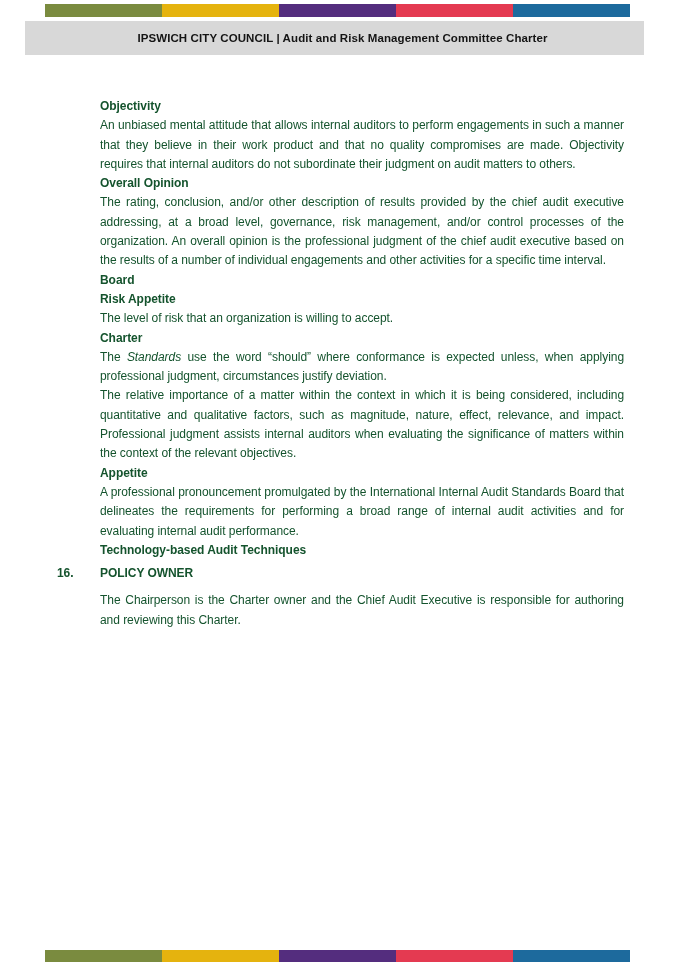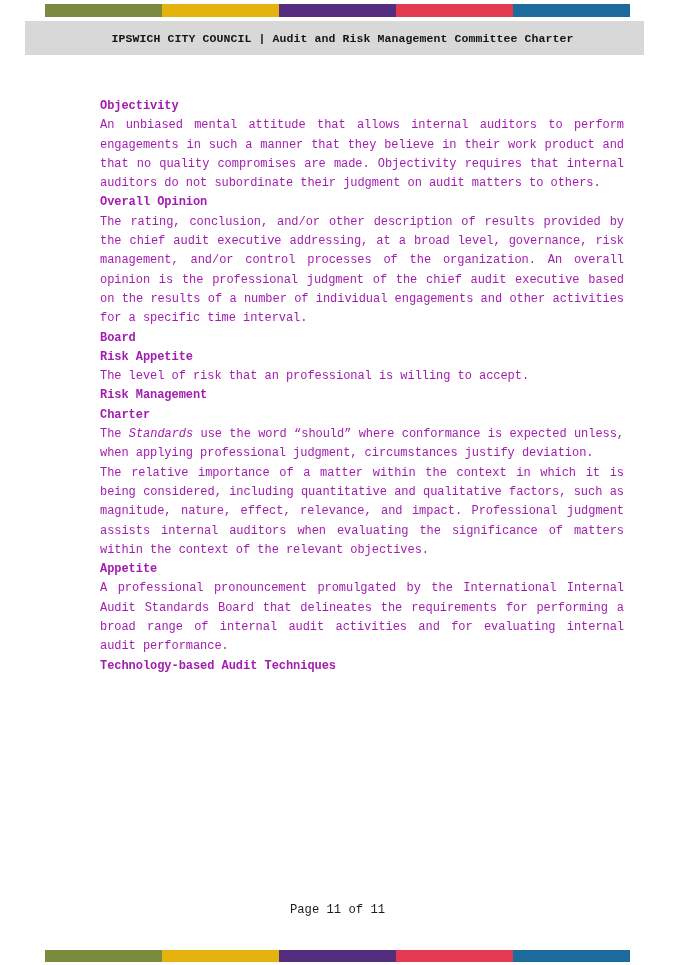--- a/index.html
+++ b/index.html
@@ -1,21 +1,21 @@
 <!DOCTYPE html>
 <html><head>
 <meta charset="utf-8">
 <style>
   html, body { margin: 0; padding: 0; background: #ffffff; }
   .page {
     position: relative;
     width: 644px;
     height: 965px;
     background: #ffffff;
-    font-family: Liberation Mono, monospace;
+    font-family: Liberation Sans, sans-serif;
     overflow: hidden;
   }
   .color-bar {
     position: absolute;
     left: 45px;
     width: 585px;
     display: flex;
   }
   .color-bar.top { top: 4px; height: 13px; }
   .color-bar.bottom { top: 950px; height: 12px; }
@@ -39,21 +39,21 @@
     white-space: nowrap;
   }
   .content {
     position: absolute;
     left: 100px;
     top: 97px;
     width: 524px;
     font-size: 12px;
     letter-spacing: -0.05px;
     line-height: 19.3px;
-    color: #a21caf;
+    color: #14532d;
   }
   .def-term { font-weight: bold; }
   .def-body {
     margin: 0;
     text-align: justify;
     text-align-last: left;
   }
   .policy { margin-top: 4px; }
   .policy-head { font-weight: bold; position: relative; }
   .policy-num { position: absolute; left: -43px; top: 0; }
@@ -100,25 +100,24 @@
     <div class="def-term">Overall Opinion</div>
     <p class="def-body"><span>The rating, conclusion, and/or other description of results provided by the chief audit executive addressing, at a broad level, governance, risk management, and/or control processes of the organization. An overall opinion is the professional judgment of the chief audit executive based on the results of a number of individual engagements and other activities for a specific time interval.</span></p>
   </div>
 
   <div class="def">
     <div class="def-term">Board</div>
   </div>
 
   <div class="def">
     <div class="def-term">Risk Appetite</div>
-    <p class="def-body"><span>The level of risk that an professional is willing to accept.</span></p>
+    <p class="def-body"><span>The level of risk that an organization is willing to accept.</span></p>
   </div>
 
   <div class="def">
-    <div class="def-term">Risk Management</div>
   </div>
 
   <div class="def">
     <div class="def-term">Charter</div>
     <p class="def-body"><span>The </span><i>Standards</i><span> use the word “should” where conformance is expected unless, when applying professional judgment, circumstances justify deviation.</span></p>
   </div>
 
   <div class="def">
     <p class="def-body"><span>The relative importance of a matter within the context in which it is being considered, including quantitative and qualitative factors, such as magnitude, nature, effect, relevance, and impact. Professional judgment assists internal auditors when evaluating the significance of matters within the context of the relevant objectives.</span></p>
   </div>
@@ -126,25 +125,29 @@
   <div class="def">
     <div class="def-term">Appetite</div>
     <p class="def-body"><span>A professional pronouncement promulgated by the International Internal Audit Standards Board that delineates the requirements for performing a broad range of internal audit activities and for evaluating internal audit performance.</span></p>
   </div>
 
   <div class="def">
     <div class="def-term">Technology-based Audit Techniques</div>
   </div>
 </div>
 
+    <div class="policy">
+      <div class="policy-head">
+        <span class="policy-num">16.</span>
+        <span>POLICY OWNER</span>
+      </div>
+      <p class="policy-body">The Chairperson is the Charter owner and the Chief Audit Executive is responsible for authoring and reviewing this Charter.</p>
+    </div>
   </div>
 
-  <div class="footer">
-    <span>Page 11 of 11</span>
-  </div>
 
   <div class="color-bar bottom" id="bottom-bar">
       <div class="seg" style="background: rgb(122, 139, 63);"></div>
       <div class="seg" style="background: rgb(229, 179, 14);"></div>
       <div class="seg" style="background: rgb(84, 45, 126);"></div>
       <div class="seg" style="background: rgb(228, 58, 81);"></div>
       <div class="seg" style="background: rgb(29, 106, 157);"></div>
     </div>
 
 </div>

